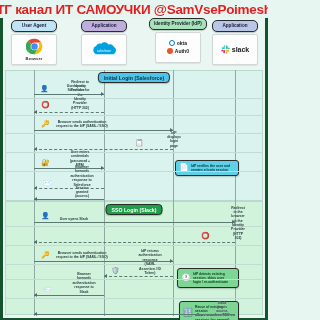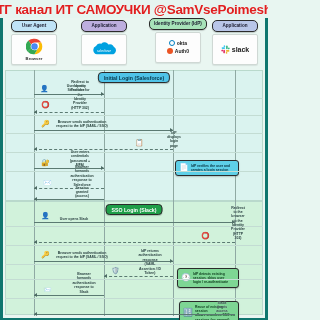--- a/index.html
+++ b/index.html
@@ -6,21 +6,21 @@
   html, body {
     margin: 0; padding: 0;
     width: 268px; height: 320px;
     overflow: hidden;
     background: #e8f6f1;
     font-family: "Liberation Sans", sans-serif;
   }
   #root {
     position: relative;
     width: 268px; height: 320px;
-    background: #0f766e;
+    background: #14532d;
   }
 
   
   .title-bar {
     position: absolute; left: 0; top: 0;
     width: 268px; height: 18px;
     display: flex; align-items: center; justify-content: center;
     background: #e6f5f0;
   }
   .title-text {

